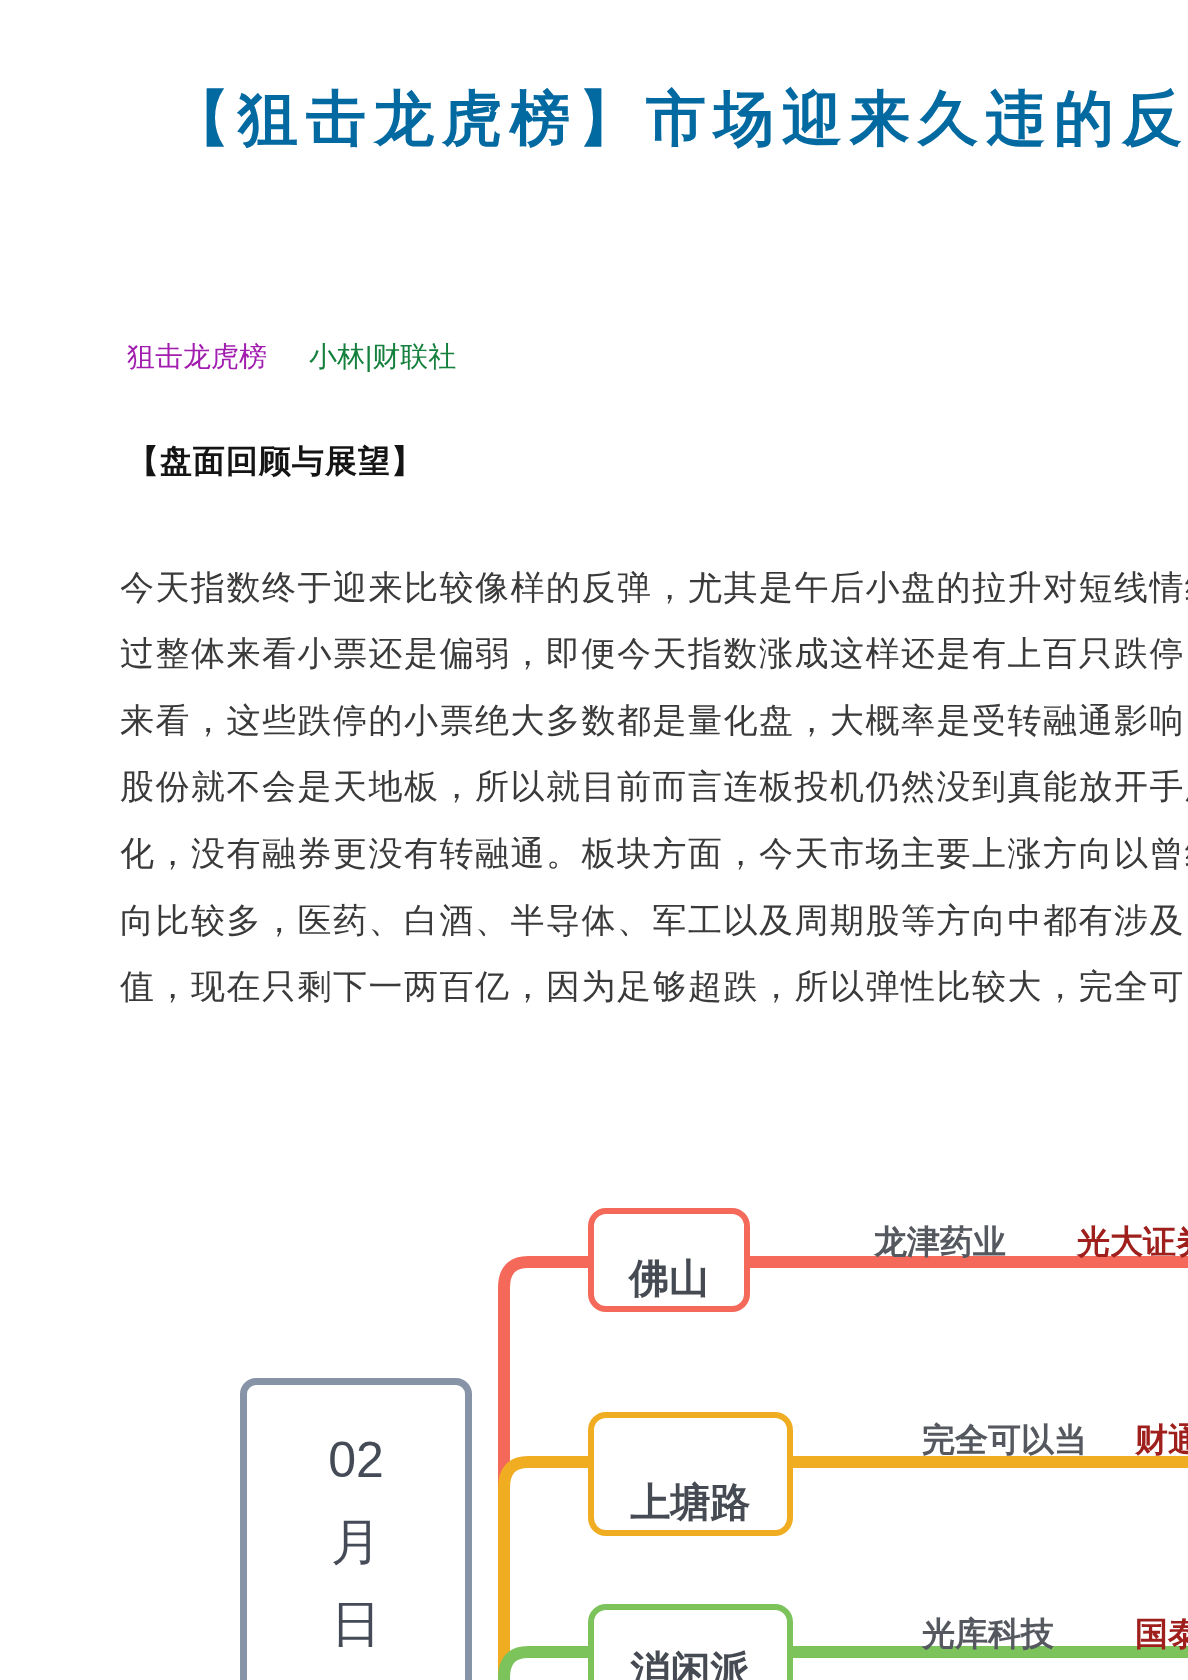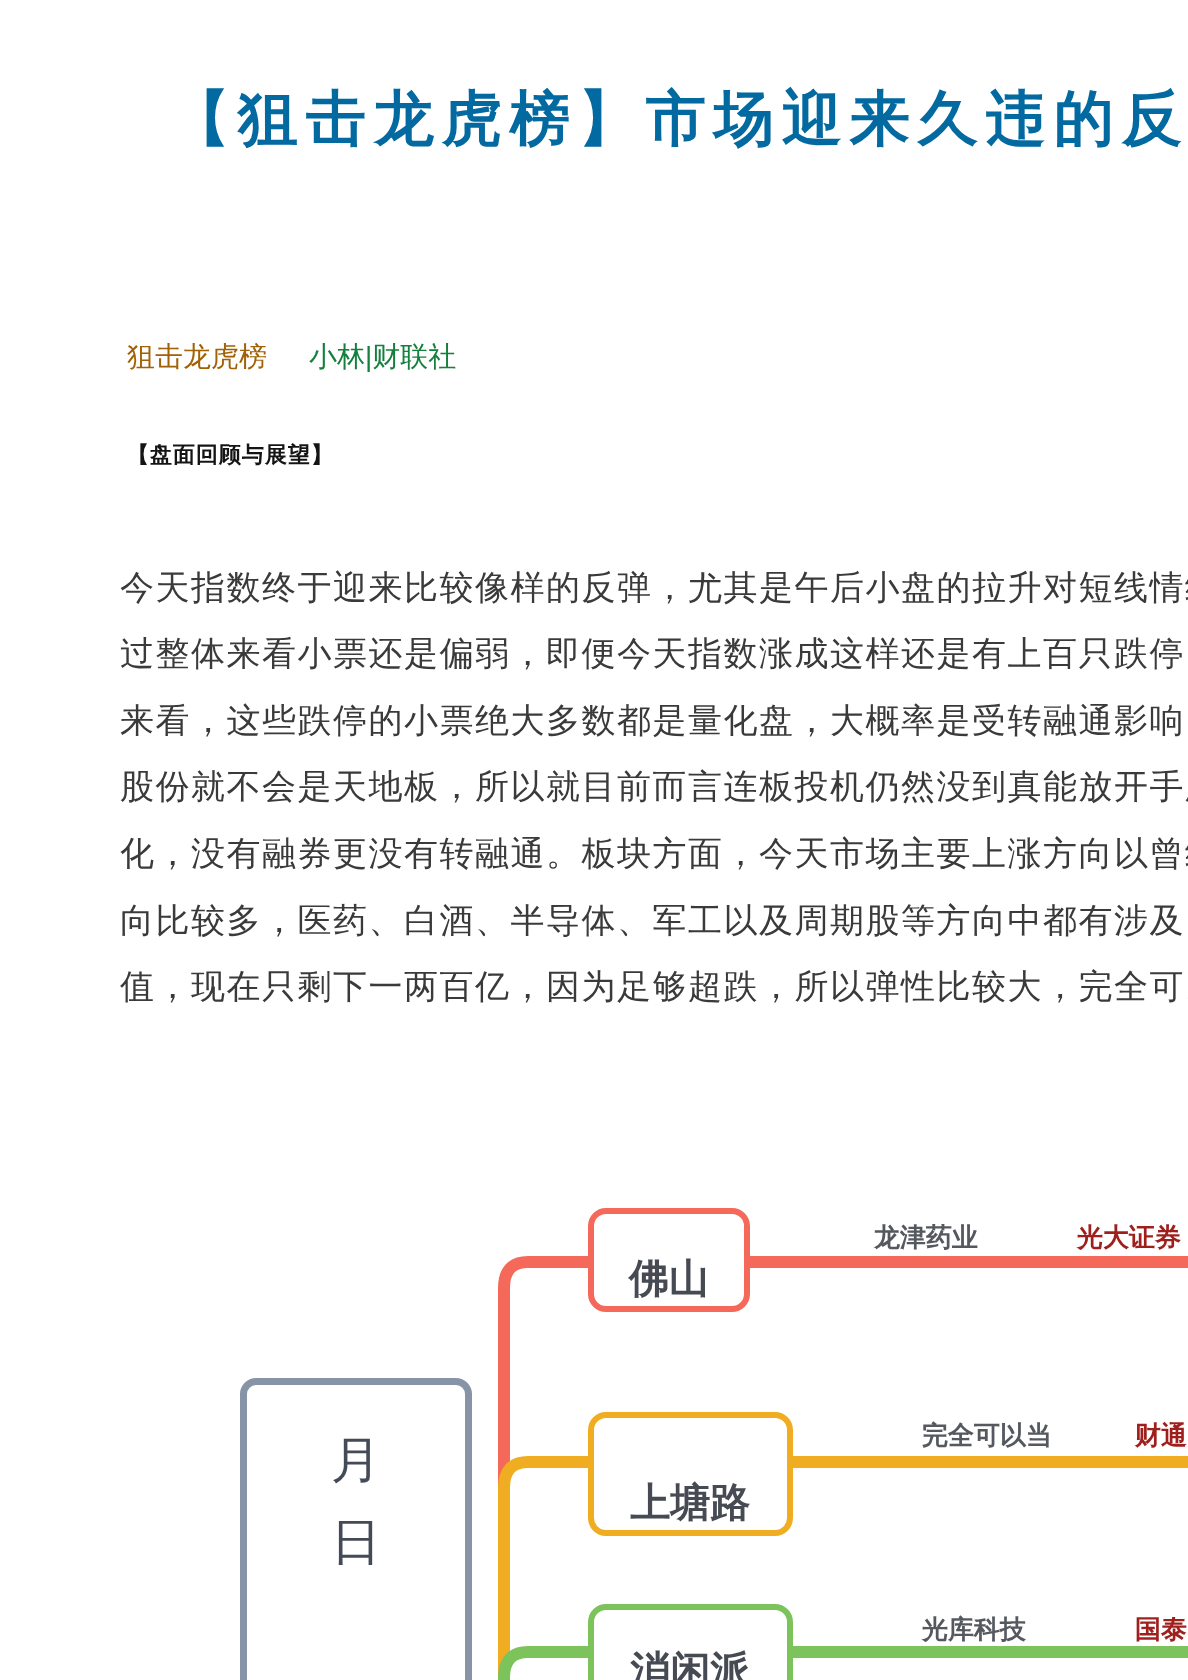--- a/index.html
+++ b/index.html
@@ -13,26 +13,26 @@
   .nowrap{white-space:nowrap;}
 
   .article-title{
     left:170px;top:70px;width:1018px;
     font-size:60px;line-height:98px;font-weight:bold;
     color:#0369a1;letter-spacing:8px;overflow:visible;
   }
   .article-title .t-line{white-space:nowrap;}
 
   .byline{left:127px;top:338px;font-size:28px;}
-  .byline .tag{color:#a16207;margin-right:42px;}
+  .byline .tag{color:#a21caf;margin-right:42px;}
   .byline .author{color:#15803d;}
 
   .section-heading{
     left:127px;top:440px;
-    font-size:22px;font-weight:bold;color:#141414;letter-spacing:1px;
+    font-size:32px;font-weight:bold;color:#141414;letter-spacing:1px;
   }
 
   .para-line{
     left:120px;width:1068px;
     font-size:34px;color:#3a3a3a;letter-spacing:1.5px;
     white-space:nowrap;overflow:visible;
   }
 
   
   .mindmap-svg{left:0;top:0;width:1188px;height:1680px;pointer-events:none;}
@@ -48,21 +48,21 @@
     border-width:7px;border-radius:16px;
     font-weight:400;
     display:block;text-align:center;
     font-size:50px;line-height:82px;color:#444b57;
     padding-top:34px;
   }
   .mm-b0{left:588px;top:1208px;width:162px;height:104px;border-width:6px;border-radius:18px;font-size:40px;}
   .mm-b1{left:588px;top:1412px;width:205px;height:124px;border-width:6px;border-radius:18px;font-size:40px;}
   .mm-b2{left:588px;top:1604px;width:205px;height:100px;border-width:6px;border-radius:18px;font-size:40px;}
 
-  .mm-label{font-size:26px;font-weight:bold;white-space:nowrap;}
+  .mm-label{font-size:33px;font-weight:bold;white-space:nowrap;}
   .mm-stock{color:#55595f;}
   .mm-seat{color:#9e1f1c;}
   .lbl-r0s{left:874px;top:1220px;}
   .lbl-r0t{left:1077px;top:1220px;}
   .lbl-r1s{left:922px;top:1418px;}
   .lbl-r1t{left:1135px;top:1418px;}
   .lbl-r2s{left:922px;top:1612px;}
   .lbl-r2t{left:1135px;top:1612px;}
 </style>
 </head>
@@ -86,20 +86,21 @@
 <div class="abs para-line" style="top:898px">向比较多，医药、白酒、半导体、军工以及周期股等方向中都有涉及，最</div>
 <div class="abs para-line" style="top:964px">值，现在只剩下一两百亿，因为足够超跌，所以弹性比较大，完全可以当</div>
 
 <svg class="abs mindmap-svg" viewBox="0 0 1188 1680" xmlns="http://www.w3.org/2000/svg">
   <path d="M 1188 1262 H 528 Q 504 1262 504 1288 V 1690" fill="none" stroke-width="12" stroke="#f4695a"></path>
   <path d="M 1188 1462 H 528 Q 504 1462 504 1488 V 1690" fill="none" stroke-width="12" stroke="#f0ad21"></path>
   <path d="M 1188 1652 H 528 Q 504 1652 504 1678 V 1690" fill="none" stroke-width="12" stroke="#7cc35c"></path>
 </svg>
 
 <div class="abs mm-node mm-root" style="border-color: rgb(135, 148, 167);">
+  <div>02</div>
   <div>月</div>
   <div>日</div>
 </div>
 
 <div class="abs mm-node mm-b0" style="border-color: rgb(244, 105, 90);">
   <span>佛山</span>
 </div>
 <div class="abs mm-node mm-b1" style="border-color: rgb(240, 173, 33);">
   <span>上塘路</span>
 </div>

